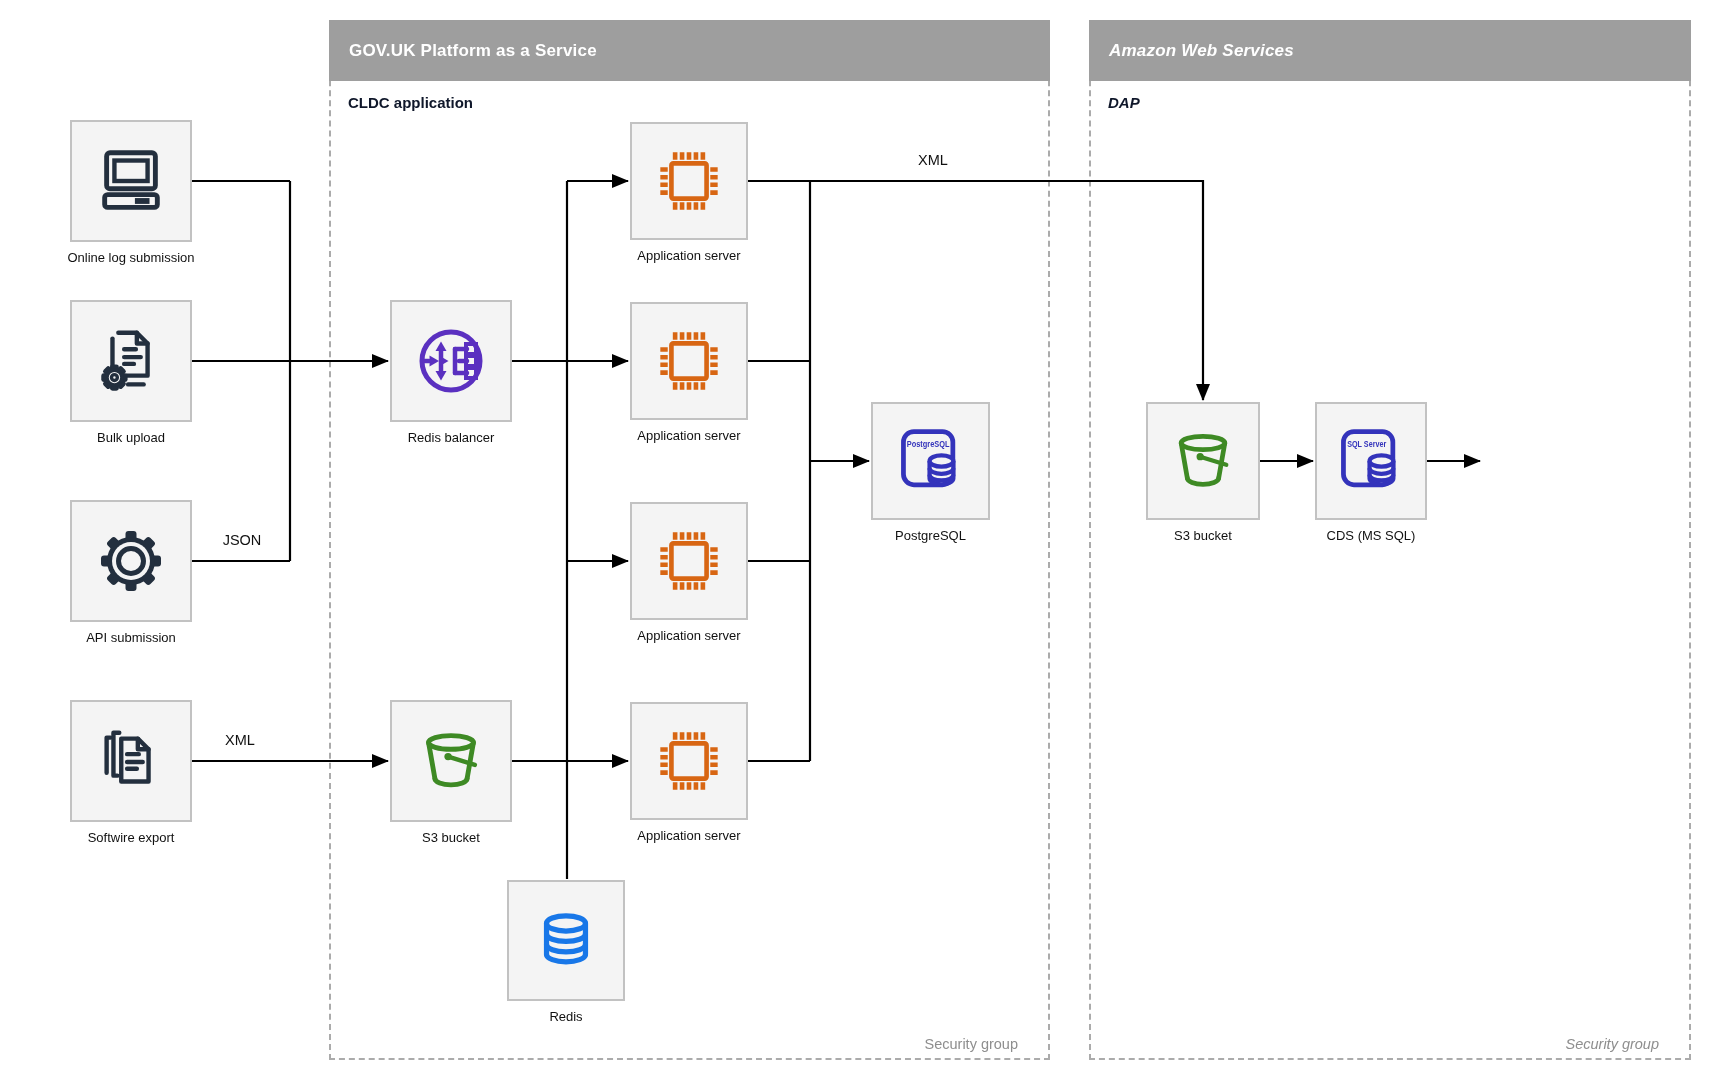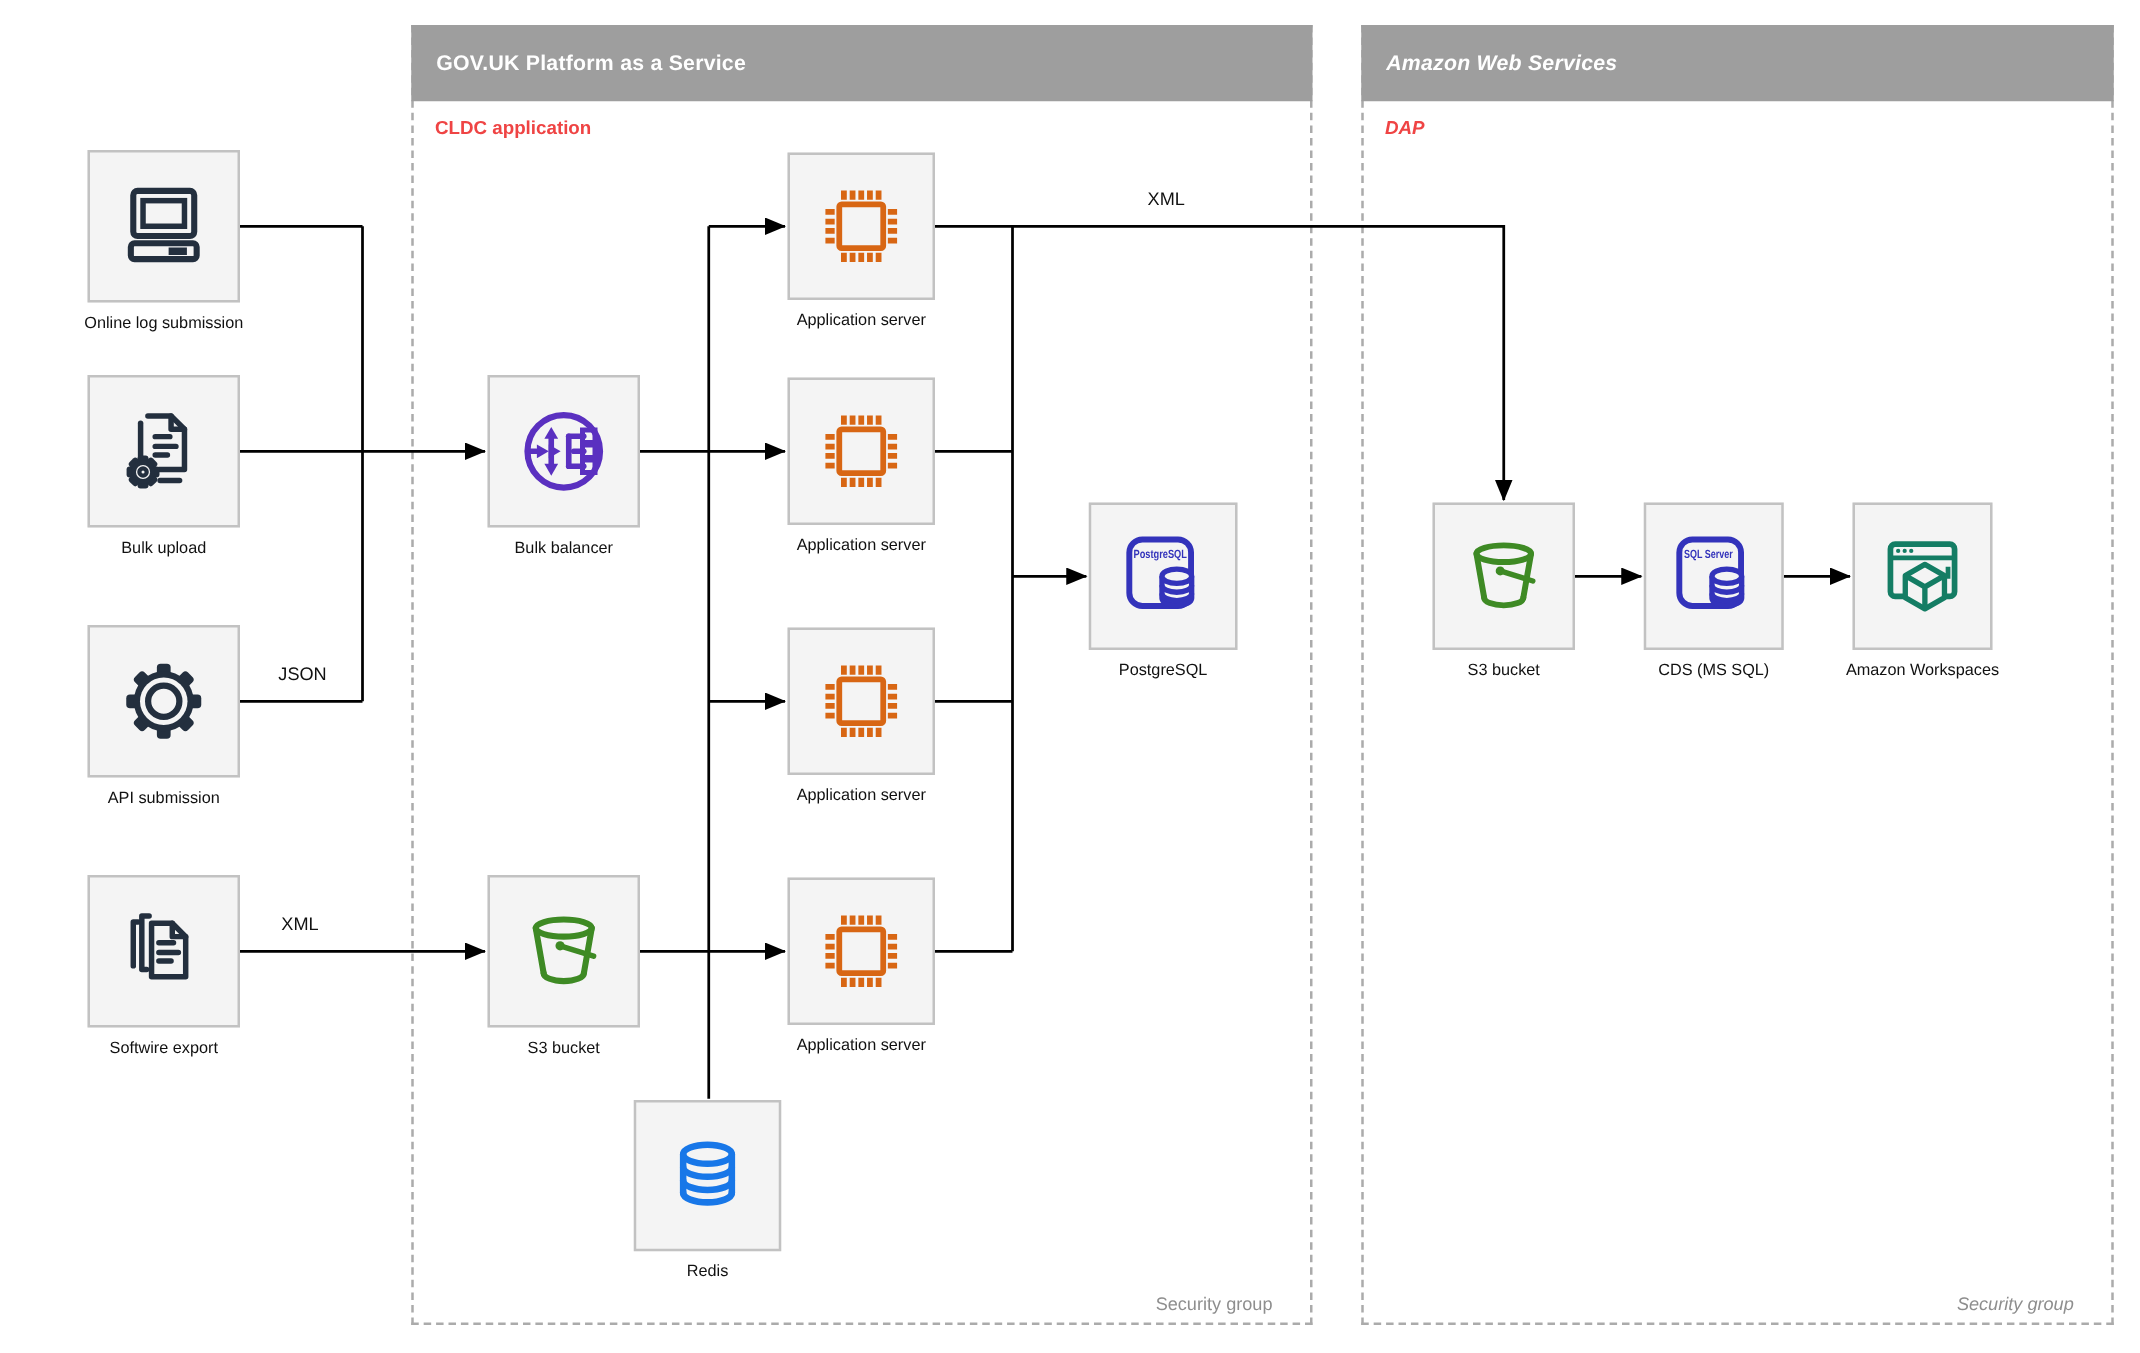--- a/index.html
+++ b/index.html
@@ -3,21 +3,21 @@
 <meta charset="utf-8">
 <style>
   html,body{margin:0;padding:0;background:#ffffff;}
   body{font-family:"Liberation Sans","DejaVu Sans",sans-serif;}
   #canvas{position:relative;width:1712px;height:1082px;background:#ffffff;overflow:hidden;}
 
   .region{position:absolute;border:2px dashed #ababab;box-sizing:border-box;background:transparent;}
   .region-header{position:absolute;top:-2px;left:-2px;right:-2px;height:61px;background:#9e9e9e;
                  display:flex;align-items:center;padding-left:20px;color:#ffffff;
                  font-size:17px;font-weight:bold;letter-spacing:.2px;}
-  .region-sub{position:absolute;top:72px;left:17px;font-size:15px;font-weight:bold;color:#ef4444;}
+  .region-sub{position:absolute;top:72px;left:17px;font-size:15px;font-weight:bold;color:#0f172a;}
   .region-footer{position:absolute;bottom:6px;right:30px;font-size:14.5px;color:#8e8e8e;}
 
   .node{position:absolute;}
   .box{width:100%;height:100%;background:#f4f4f4;border:2px solid #c2c2c2;box-sizing:border-box;
        display:flex;align-items:center;justify-content:center;}
   .nlabel{position:absolute;top:calc(100% + 8px);left:50%;transform:translateX(-50%);
           white-space:nowrap;font-size:13px;color:#111111;}
 
   .wires{position:absolute;left:0;top:0;pointer-events:none;}
   .elabel{position:absolute;transform:translate(-50%,-50%);font-size:14.5px;color:#111111;white-space:nowrap;}
@@ -158,21 +158,21 @@
         <line x1="44" y1="28" x2="56" y2="28" stroke-width="4.5"></line>
         <line x1="44" y1="28" x2="44" y2="52" stroke-width="4.5"></line>
         <line x1="44" y1="52" x2="56" y2="52" stroke-width="4.5"></line>
         <line x1="48" y1="40" x2="56" y2="40" stroke-width="4.5"></line>
         <path d="M47.5 40 l9.5 -5.5 v11 z" fill="#5a30c0" stroke="none" transform="rotate(180 42.5 40)"></path>
         <rect x="55" y="23" width="10" height="10" stroke-width="4"></rect>
         <rect x="55" y="35" width="10" height="10" stroke-width="4"></rect>
         <rect x="55" y="47" width="10" height="10" stroke-width="4"></rect>
       </svg>
     </div>
-    <div class="nlabel">Bulk balancer</div>
+    <div class="nlabel">Redis balancer</div>
   </div>
 
   <div class="node" style="left:390px;top:700px;width:122px;height:122px;">
     <div class="box">
       <svg class="icon" width="78" height="78" viewBox="0 0 80 80" fill="none" stroke="#3e8a24" stroke-width="5" stroke-linecap="round">
         <ellipse cx="40" cy="21" rx="23" ry="7"></ellipse>
         <path d="M17 21 l6.5 37"></path>
         <path d="M63 21 l-6.5 37"></path>
         <path d="M23.5 58 a16.5 6.5 0 0 0 33 0"></path>
         <circle cx="37" cy="35.5" r="3.8" fill="#3e8a24" stroke="none"></circle>
@@ -286,29 +286,14 @@
           <path d="M-12.5 -9 v18.5 a12.5 6 0 0 0 25 0 v-18.5" fill="#f4f4f4"></path>
           <path d="M-12.5 -1.5 a12.5 6 0 0 0 25 0" fill="none"></path>
           <path d="M-12.5 5.5 a12.5 6 0 0 0 25 0" fill="none"></path>
           <ellipse cx="0" cy="-9" rx="12.5" ry="6" fill="#f4f4f4"></ellipse>
         </g>
       </svg>
     </div>
     <div class="nlabel">CDS (MS SQL)</div>
   </div>
 
-  <div class="node" style="left:1482px;top:402px;width:112px;height:118px;">
-    <div class="box">
-      <svg class="icon" width="76" height="76" viewBox="0 0 80 80" fill="none" stroke="#147d64" stroke-linejoin="round">
-        <rect x="13" y="13" width="54" height="44" rx="4" stroke-width="4.8"></rect>
-        <line x1="13" y1="24.5" x2="67" y2="24.5" stroke-width="4"></line>
-        <circle cx="19.5" cy="18.7" r="1.8" fill="#147d64" stroke="none"></circle>
-        <circle cx="25" cy="18.7" r="1.8" fill="#147d64" stroke="none"></circle>
-        <circle cx="30.5" cy="18.7" r="1.8" fill="#147d64" stroke="none"></circle>
-        <line x1="61.5" y1="32" x2="61.5" y2="42" stroke-width="4"></line>
-        <path d="M42 30 L58.5 39.5 V58 L42 67.5 L25.5 58 V39.5 Z" fill="#f4f4f4" stroke-width="4.5"></path>
-        <path d="M25.5 39.5 L42 49 L58.5 39.5 M42 49 V67.5" stroke-width="4.5"></path>
-      </svg>
-    </div>
-    <div class="nlabel">Amazon Workspaces</div>
-  </div>
 
 </div>
 
 </body></html>

